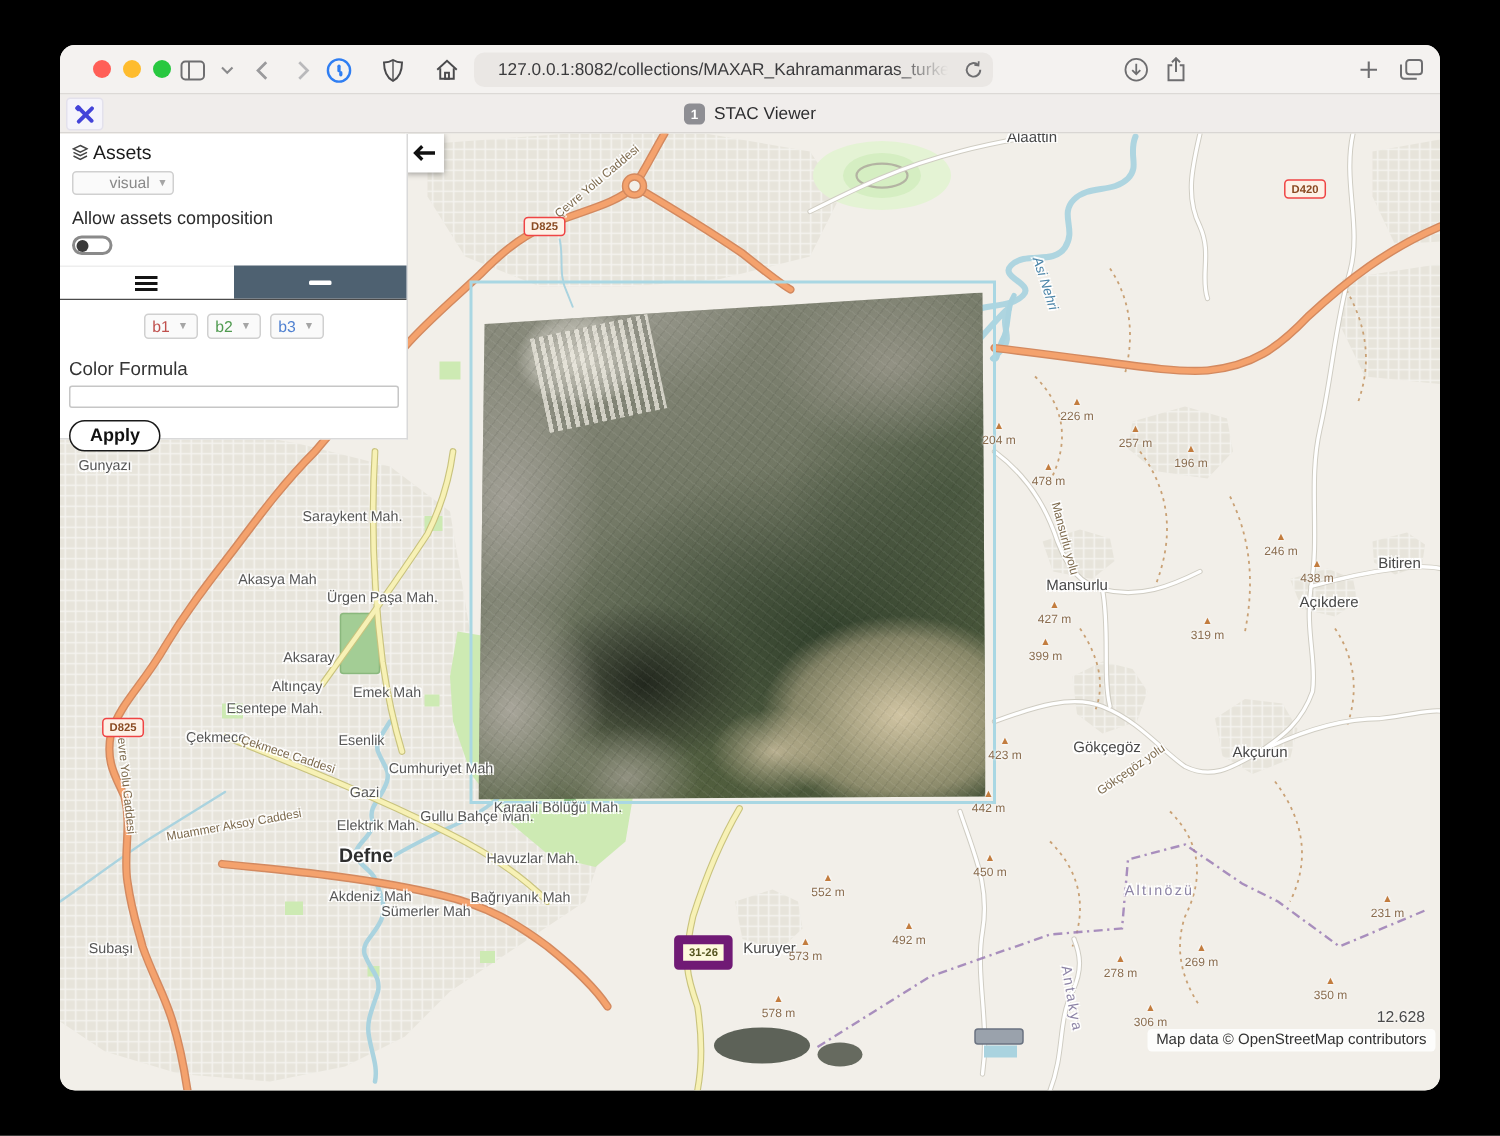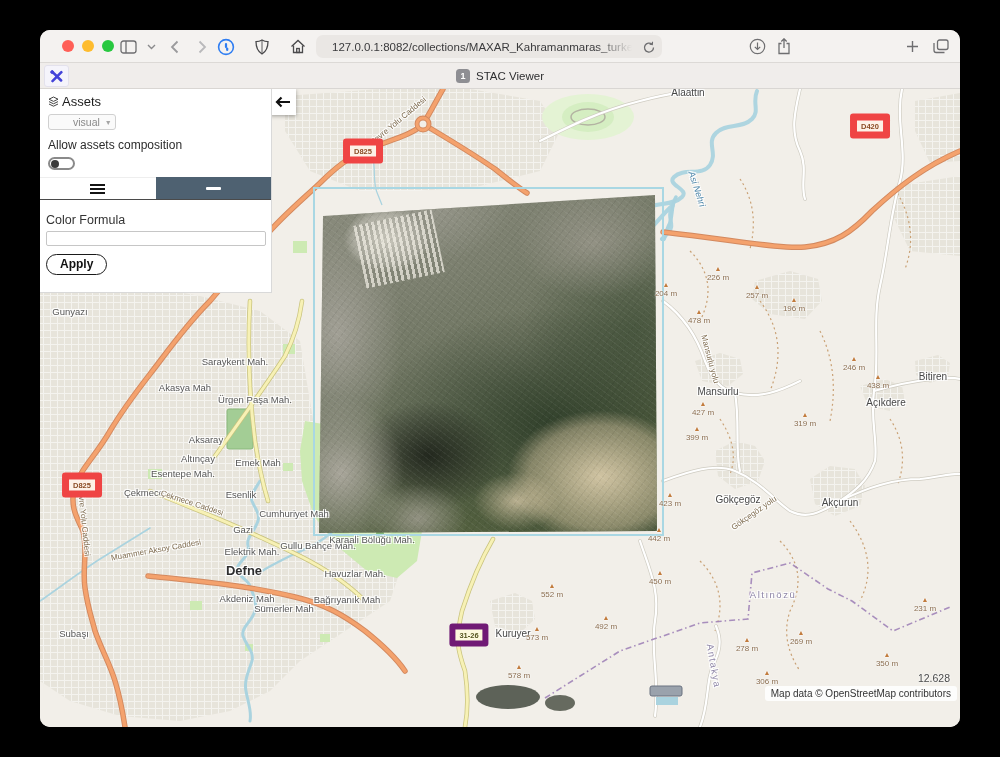--- a/index.html
+++ b/index.html
@@ -68,21 +68,21 @@
   .village{font-size:10px;color:#474747;}
   .region{font-size:9.5px;color:#8d84a6;letter-spacing:1.5px;}
   .water{font-size:9px;color:#4a84a8;font-style:italic;}
   .roadlbl{font-size:8px;color:#7d6a4d;}
   .elev{position:absolute;transform:translate(-50%,-50%);text-align:center;line-height:7px;
     text-shadow:0 0 2px #fff,0 0 2px #fff;}
   .elev .tri{display:block;color:#c27c3e;font-size:7px;}
   .elev .val{display:block;color:#8a6d4f;font-size:8px;margin-top:2px;}
   .badge{position:absolute;transform:translate(-50%,-50%);font-size:7.5px;font-weight:bold;
     padding:1px 4px;border-radius:3px;white-space:nowrap;}
-  .badge.d{background:#fdf1e7;border:7px solid #ef4444;color:#8a4a22;}
+  .badge.d{background:#fdf1e7;border:1px solid #ef4444;color:#8a4a22;}
   .badge.y{background:#fdf9dc;border:6px solid #701a75;color:#55551f;}
   .zoomdisp{position:absolute;right:10px;top:583px;z-index:9;font-size:10.5px;color:#4a4a4a;
     text-shadow:0 0 2px #fff,0 0 2px #fff;}
   .attrib{position:absolute;right:3px;top:597px;z-index:9;background:rgba(255,255,255,.85);
     border-radius:3px;padding:2px 6px;font-size:10px;color:#333;}
   
   .panel{position:absolute;left:0;top:0;width:232px;height:204px;background:#fff;z-index:30;
     border-right:1px solid #d9d9d9;border-bottom:1px solid #d9d9d9;color:#222;}
   .prow{display:flex;align-items:center;gap:3px;margin:5px 8px 0;}
   .plabel{font-size:13px;color:#1c1c1c;}
@@ -358,21 +358,21 @@
 
     <div class="backbtn">
       <svg width="16" height="12" viewBox="0 0 16 12" fill="none" stroke="#111" stroke-width="2.2">
         <path d="M15 6 H2 M6.5 1.5 L2 6 L6.5 10.5"></path>
         </svg>
     </div>
 
     <div id="map-labels">
         <div class="place village" style="left: 648px; top: 3px;">Alaattin</div>
         <div class="place suburb" style="left: 30px; top: 222px;">Gunyazı</div>
-        <div class="place suburb" style="left: 195px; top: 272px; text-align: center;">Saraykent Mah.</div>
+        <div class="place suburb" style="left: 195px; top: 256px; text-align: center;">Saraykent Mah.</div>
         <div class="place suburb" style="left: 145px; top: 298px;">Akasya Mah</div>
         <div class="place suburb" style="left: 215px; top: 310px;">Ürgen Paşa Mah.</div>
         <div class="place suburb" style="left: 166px; top: 350px;">Aksaray</div>
         <div class="place suburb" style="left: 158px; top: 369px;">Altınçay</div>
         <div class="place suburb" style="left: 143px; top: 384px;">Esentepe Mah.</div>
         <div class="place suburb" style="left: 218px; top: 373px;">Emek Mah</div>
         <div class="place suburb" style="left: 104px; top: 403px;">Çekmece</div>
         <div class="place suburb" style="left: 201px; top: 405px;">Esenlik</div>
         <div class="place suburb" style="left: 254px; top: 424px;">Cumhuriyet Mah</div>
         <div class="place suburb" style="left: 203px; top: 440px;">Gazi</div>
@@ -519,19 +519,33 @@
           <span class="ham">
               <span></span>
               <span></span>
               <span></span>
             </span>
         </div>
         <div class="ptab dark">
           <span class="dash"></span>
         </div>
       </div>
+      <div class="bands">
+        <span class="sel bsel">
+          <span class="b1">b1</span>
+          <span class="chev">▼</span>
+        </span>
+        <span class="sel bsel">
+          <span class="b2">b2</span>
+          <span class="chev">▼</span>
+        </span>
+        <span class="sel bsel">
+          <span class="b3">b3</span>
+          <span class="chev">▼</span>
+        </span>
+      </div>
       <div class="cflabel">Color Formula</div>
       <input class="cfinput" type="text" value="" style="">
       <span class="applybtn">Apply</span>
     </div>
 
   </div>
 </div>
 
 </body></html>

